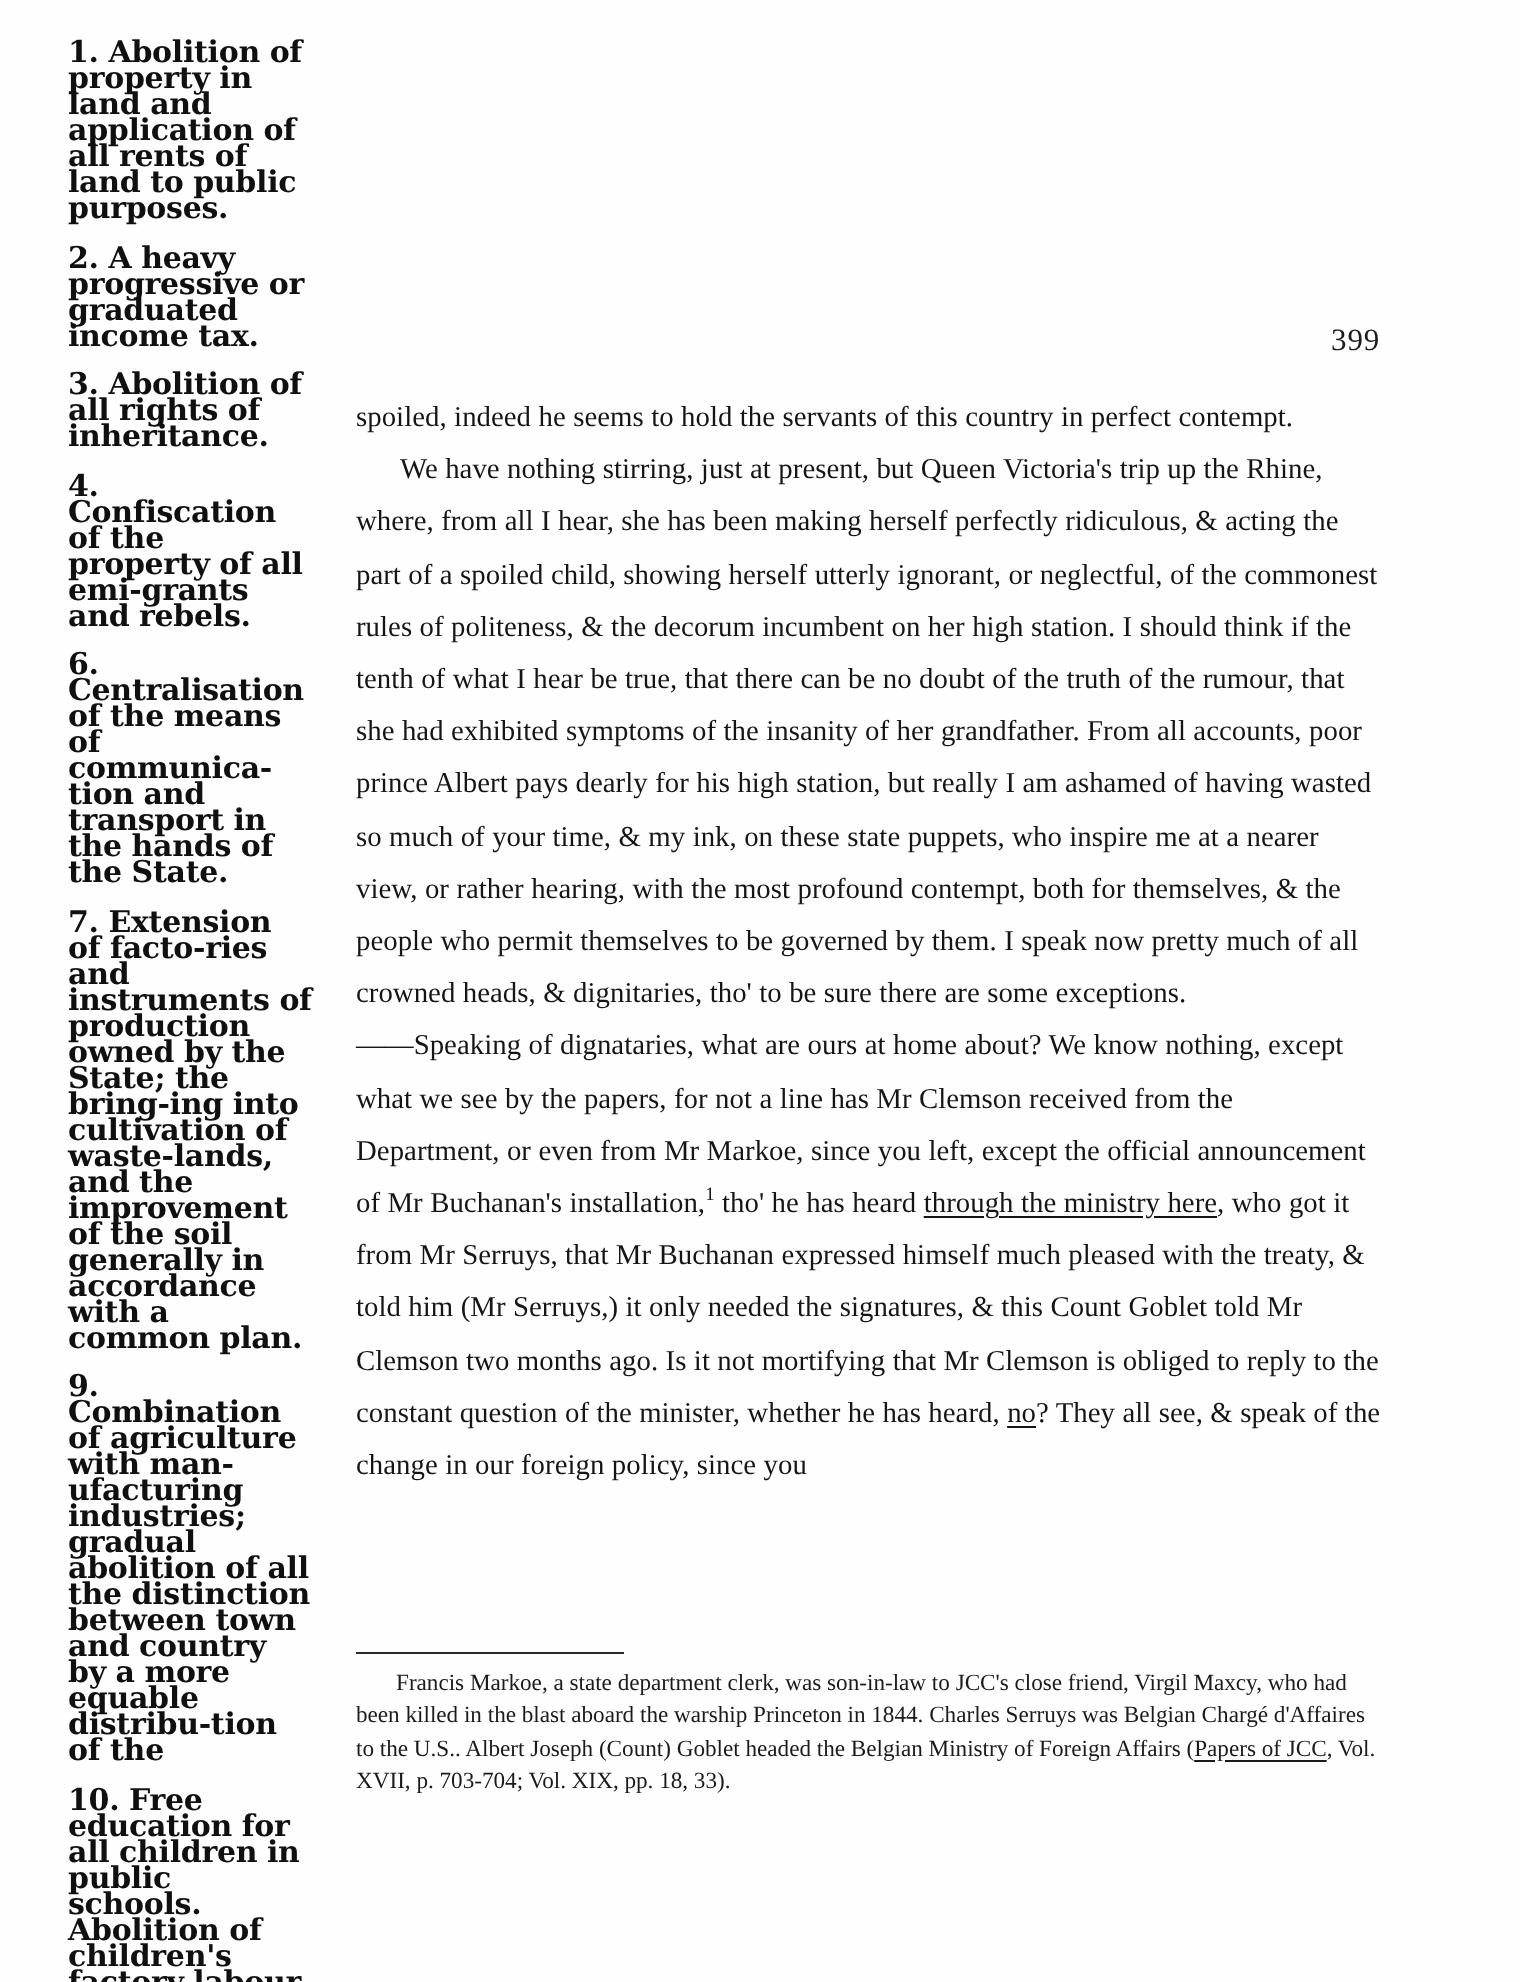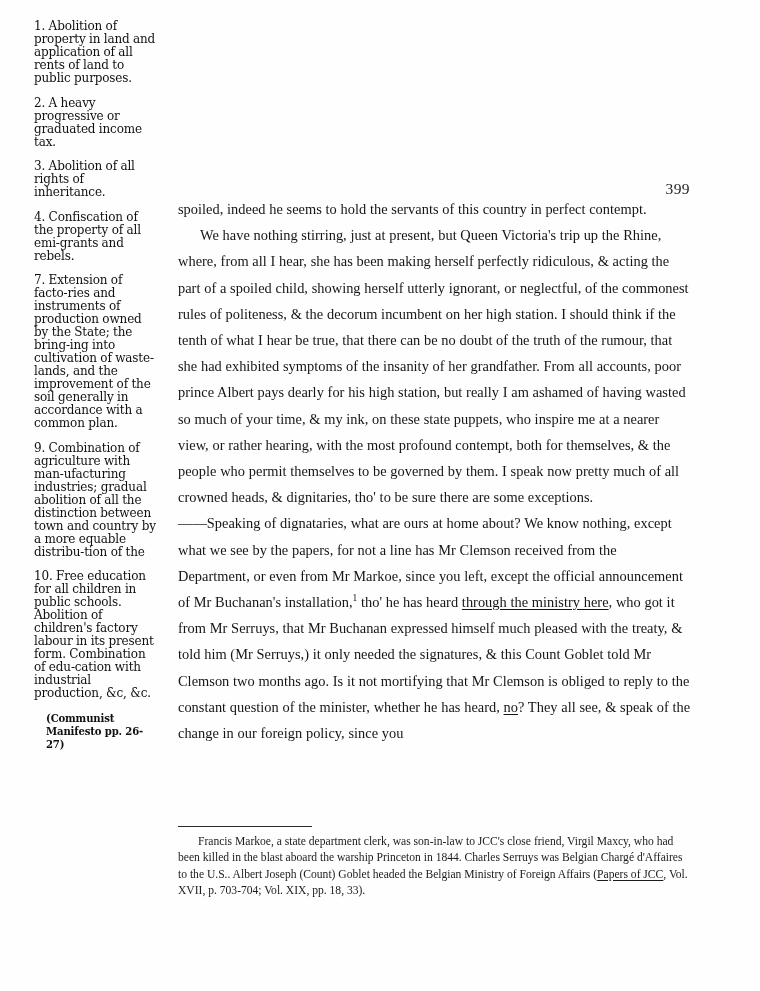--- a/index.html
+++ b/index.html
@@ -25,42 +25,42 @@
 
   
   .sidebar {
     position: absolute;
     left: 34px;
     top: 20px;
     width: 122px;
   }
   .side-note {
     font-family: "DejaVu Serif", "Liberation Serif", serif;
-    font-size: 12px;
+    font-size: 15px;
     line-height: 13.0px;
-    font-weight: 400;
+    font-weight: 700;
     color: #101010;
     margin: 0 0 11.5px 0;
     letter-spacing: -0.15px;
     word-spacing: -0.2px;
   }
   .side-source {
     font-family: "DejaVu Serif", "Liberation Serif", serif;
     font-size: 10.1px;
     line-height: 13.0px;
     font-weight: 600;
     color: #101010;
     margin: 12px;
     letter-spacing: -0.15px;
   }
 
   .folio {
     position: absolute;
     left: 178px;
-    top: 180px;
+    top: 162px;
     width: 512px;
     text-align: right;
     font-family: "Liberation Serif", serif;
     font-size: 15.5px;
     color: #1c1c1c;
     letter-spacing: 0.4px;
   }
 
   .body-block {
     position: absolute;
@@ -124,20 +124,21 @@
 </head>
 <body>
 
 <div class="page">
 
   <div class="sidebar">
     <p class="side-note">1. Abolition of property in land and application of all rents of land to public purposes.</p>
     <p class="side-note">2. A heavy progressive or graduated income tax.</p>
     <p class="side-note">3. Abolition of all rights of inheritance.</p>
     <p class="side-note">4. Confiscation of the property of all emi-grants and rebels.</p>
+    <p class="side-note">6. Centralisation of the means of communica-tion and transport in the hands of the State.</p>
     <p class="side-note">7. Extension of facto-ries and instruments of production owned by the State; the bring-ing into cultivation of waste-lands, and the improvement of the soil generally in accordance with a common plan.</p>
     <p class="side-note">9. Combination of agriculture with man-ufacturing industries; gradual abolition of all the distinction between town and country by a more equable distribu-tion of the</p>
     <p class="side-note">10. Free education for all children in public schools. Abolition of children's factory labour in its present form. Combination of edu-cation with industrial production, &amp;c, &amp;c.</p>
     <p class="side-source">(Communist Manifesto pp. 26-27)</p>
   </div>
 
   <div class="folio">399</div>
 
   <div class="body-block">
 

